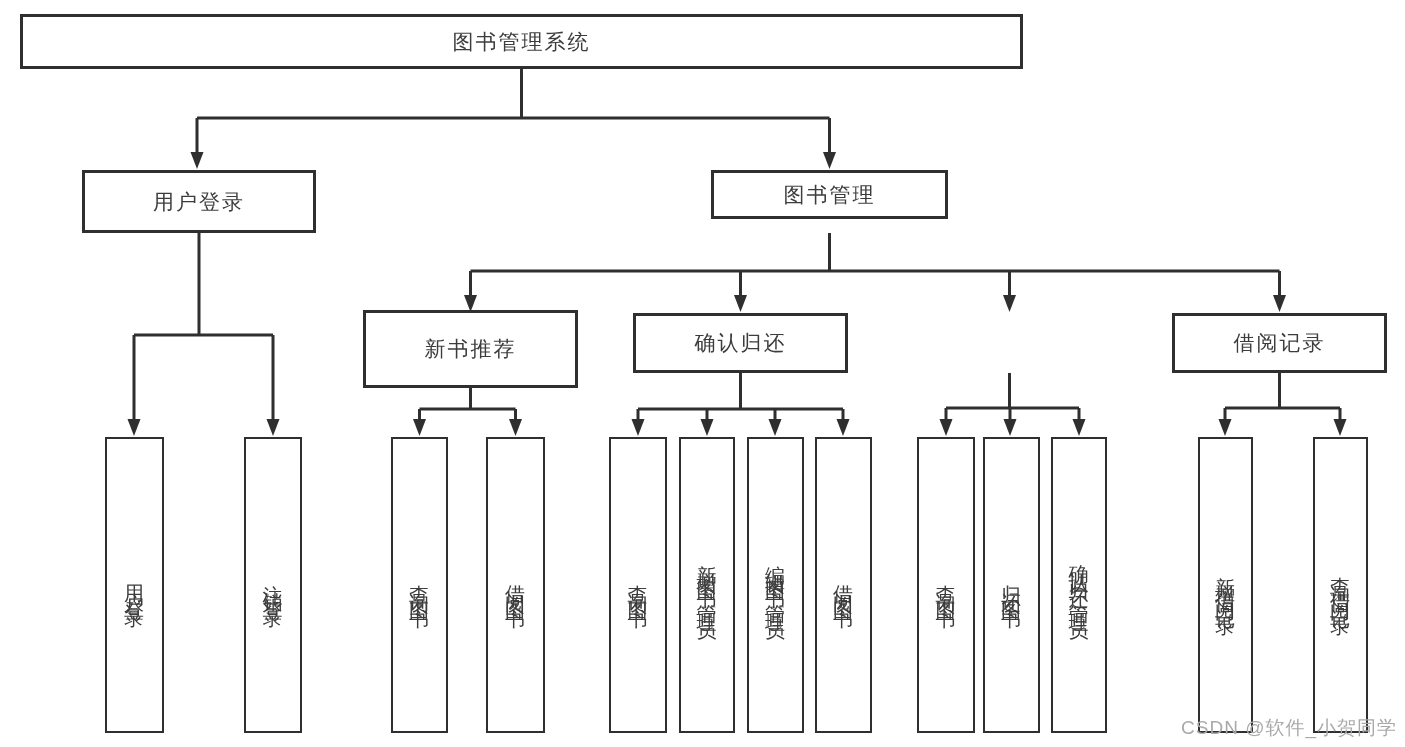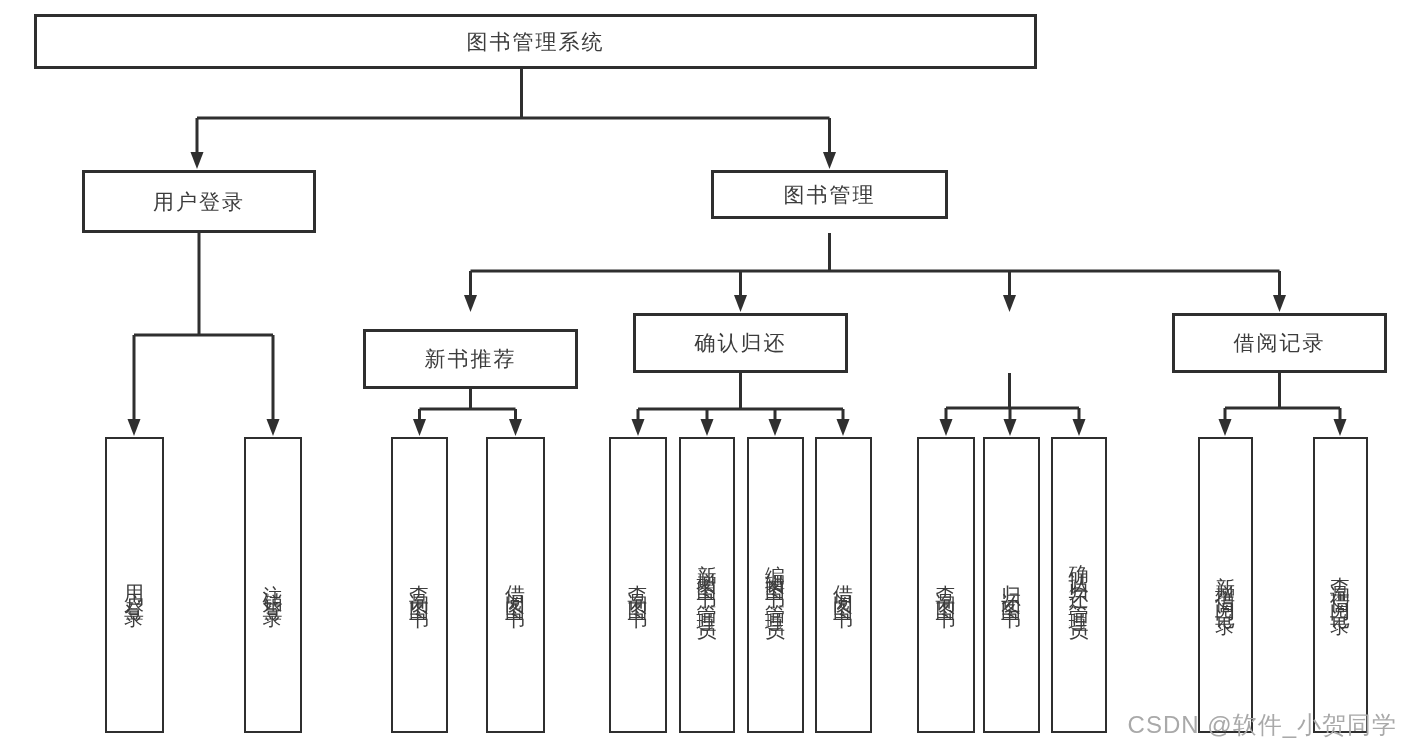--- a/index.html
+++ b/index.html
@@ -39,21 +39,21 @@
     left: 0; top: 0;
     z-index: 1;
     pointer-events: none;
   }
   #connectors path { stroke: #2f2f2f; stroke-width: 3; fill: none; }
   #connectors polygon { fill: #2f2f2f; stroke: none; }
   .watermark {
     position: absolute;
     right: 8px;
     bottom: 6px;
-    font-size: 24px;
+    font-size: 19px;
     color: #a9a9a9;
     letter-spacing: 1px;
     z-index: 3;
     white-space: nowrap;
   }
 </style>
 </head>
 <body>
 
 <div id="stage">
@@ -87,26 +87,26 @@
     <path d="M1009.5 373 V408 M946 408 H1079 M946 408 V420 M1010 408 V420 M1079 408 V420"></path>
     <polygon points="939.5,419 952.5,419 946,436"></polygon>
     <polygon points="1003.5,419 1016.5,419 1010,436"></polygon>
     <polygon points="1072.5,419 1085.5,419 1079,436"></polygon>
 
     <path d="M1279.5 373 V408 M1225 408 H1340 M1225 408 V420 M1340 408 V420"></path>
     <polygon points="1218.5,419 1231.5,419 1225,436"></polygon>
     <polygon points="1333.5,419 1346.5,419 1340,436"></polygon>
   </svg>
 
-  <div class="box" style="left:20px; top:14px; width:1003px; height:55px;margin-left:14px;">图书管理系统</div>
+  <div class="box" style="left:20px; top:14px; width:1003px; height:55px;">图书管理系统</div>
 
   <div class="box" style="left:82px; top:170px; width:234px; height:63px;">用户登录</div>
   <div class="box" style="left:711px; top:170px; width:237px; height:49px;">图书管理</div>
 
-  <div class="box" style="left:363px; top:329px; width:215px; height:60px;">新书推荐</div>
+  <div class="box" style="left:363px; top:310px; width:215px; height:78px;">新书推荐</div>
   <div class="box" style="left:633px; top:313px; width:215px; height:60px;">确认归还</div>
   <div class="box" style="left:1172px; top:313px; width:215px; height:60px;">借阅记录</div>
 
   <div class="box leaf" style="left:105px; top:437px; width:59px; height:296px;">用户登录</div>
   <div class="box leaf" style="left:244px; top:437px; width:58px; height:296px;">注销登录</div>
   <div class="box leaf" style="left:391px; top:437px; width:57px; height:296px;">查询图书</div>
   <div class="box leaf" style="left:486px; top:437px; width:59px; height:296px;">借阅图书</div>
   <div class="box leaf" style="left:609px; top:437px; width:58px; height:296px;">查询图书</div>
   <div class="box leaf" style="left:679px; top:437px; width:56px; height:296px;">新增图书（管理员）</div>
   <div class="box leaf" style="left:747px; top:437px; width:57px; height:296px;">编辑图书（管理员）</div>

